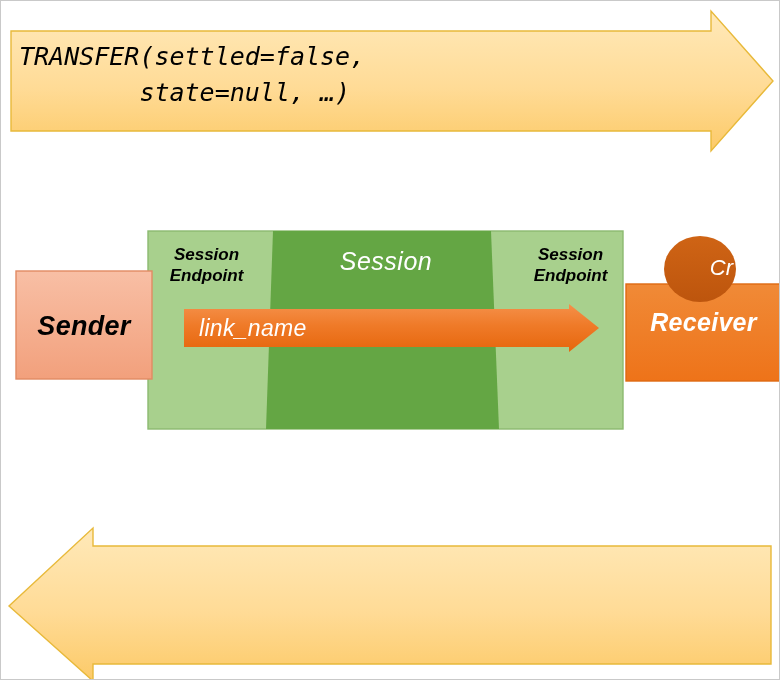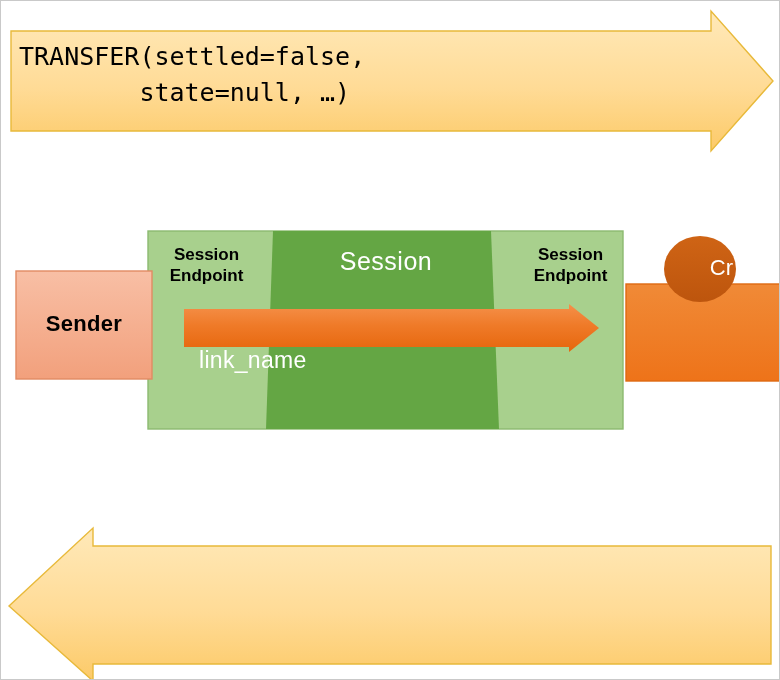--- a/index.html
+++ b/index.html
@@ -12,20 +12,21 @@
     font-family: "Liberation Sans", sans-serif;
   }
   #canvas {
     position: relative;
     width: 780px;
     height: 680px;
     background: #ffffff;
     border: 1px solid #c9c9c9;
     box-sizing: border-box;
     overflow: hidden;
+    font-style: italic;
   }
   .layer {
     position: absolute;
     left: 0;
     top: 0;
     width: 780px;
     height: 680px;
   }
   svg.layer { pointer-events: none; }
   svg.layer * { pointer-events: auto; }
@@ -82,33 +83,32 @@
 
   
   #link-name-label {
     position: absolute;
     left: 198px;
     top: 314px;
     font-family: "Liberation Sans", sans-serif;
     font-size: 23px;
     color: #ffffff;
     letter-spacing: 0.3px;
-    margin-top: 32px;
   }
 
   
   #sender-label {
     position: absolute;
     left: 15px;
     top: 310px;
     width: 136px;
     text-align: center;
     font-family: "Liberation Sans", sans-serif;
     font-weight: bold;
-    font-size: 22px;
+    font-size: 27px;
     color: #000000;
     letter-spacing: 0.3px;
   }
   #receiver-label {
     position: absolute;
     left: 625px;
     top: 307px;
     width: 155px;
     text-align: center;
     font-family: "Liberation Sans", sans-serif;
@@ -184,17 +184,18 @@
 
   <div id="session-label">Session</div>
 
   <div class="endpoint-label" id="session-endpoint-right-label">Session
 Endpoint</div>
 
   <div id="link-name-label">link_name</div>
 
   <div id="sender-label">Sender</div>
 
+  <div id="receiver-label">Receiver</div>
 
   <div id="credit-badge-label">Cr</div>
 
 
 </div>
 
 </body></html>

